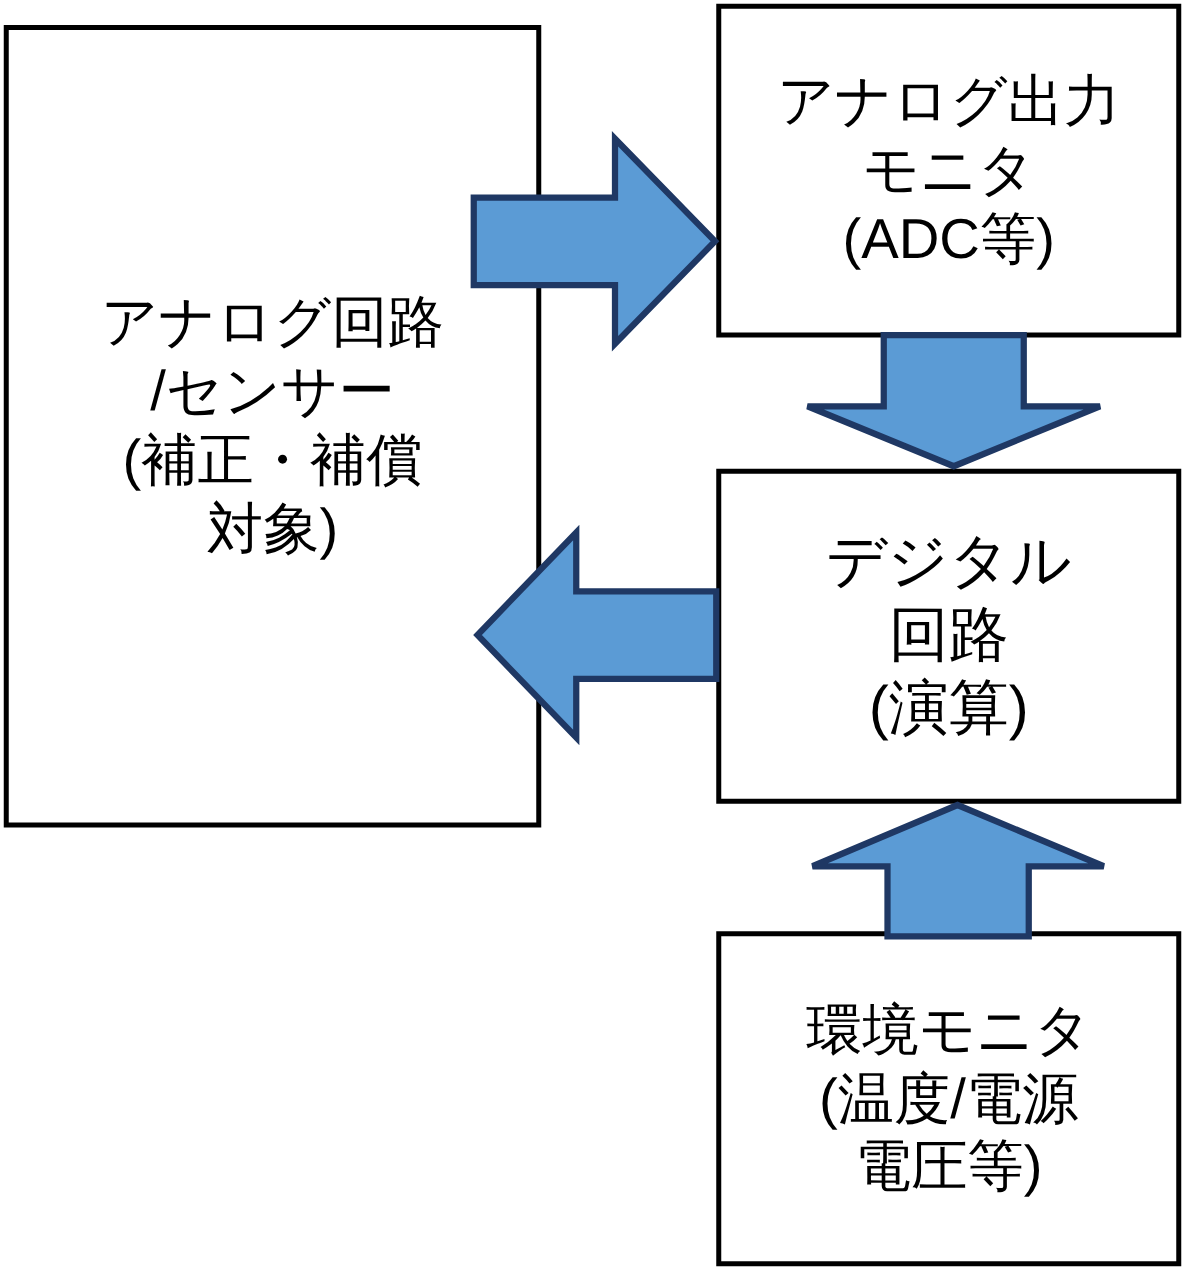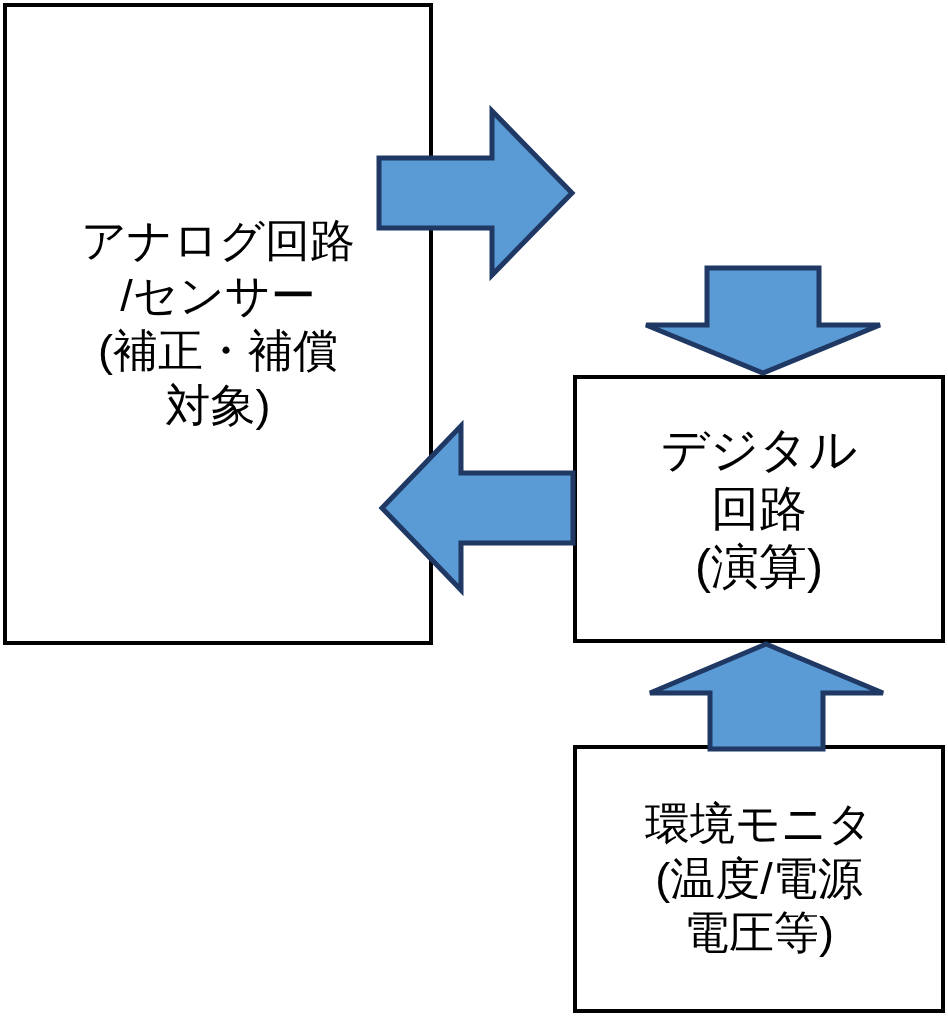--- a/index.html
+++ b/index.html
@@ -28,21 +28,21 @@
   }
   .box-label {
     color: #000000;
     line-height: 1.22;
     letter-spacing: 0px;
     white-space: pre-line;
     padding: 0 6px;
   }
   
   #box-analog-circuit {
-    left: 3px;  top: 3px;   width: 430px; height: 642px;
+    left: 3px;  top: 20px;   width: 430px; height: 642px;
   }
   #box-analog-circuit .box-label { font-size: 45px; }
 
   #box-analog-output-monitor {
     left: 573px; top: 3px;  width: 372px; height: 267px;
   }
   #box-analog-output-monitor .box-label { font-size: 45px; }
 
   #box-digital-circuit {
     left: 573px; top: 375px; width: 372px; height: 268px;
@@ -75,20 +75,25 @@
 
 <div id="canvas">
 
   <div class="box" id="box-analog-circuit">
     <span class="box-label">アナログ回路
 /センサー
 (補正・補償
 対象)</span>
   </div>
 
+  <div class="box" id="box-analog-output-monitor">
+    <span class="box-label">アナログ出力
+モニタ
+(ADC等)</span>
+  </div>
 
   <div class="box" id="box-digital-circuit">
     <span class="box-label">デジタル
 回路
 (演算)</span>
   </div>
 
   <div class="box" id="box-environment-monitor">
     <span class="box-label">環境モニタ
 (温度/電源

